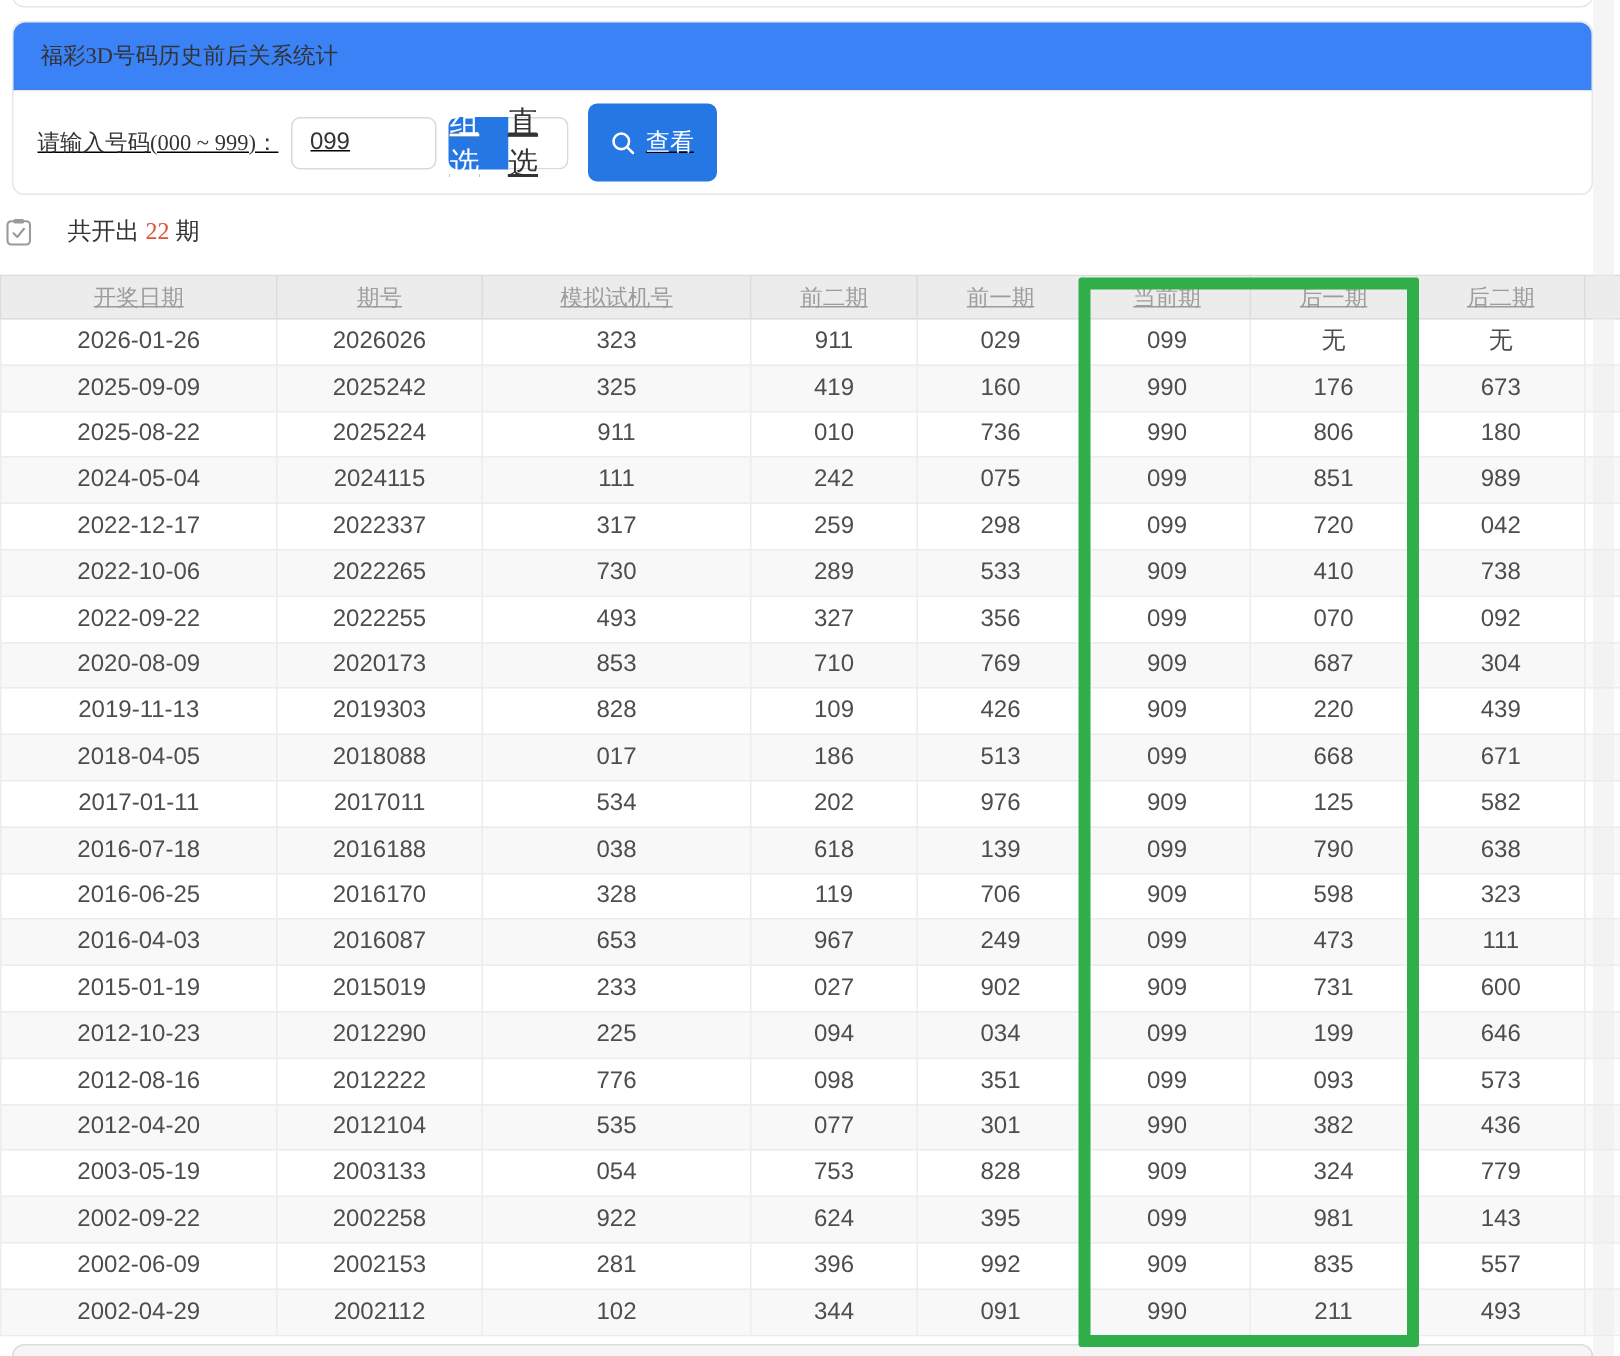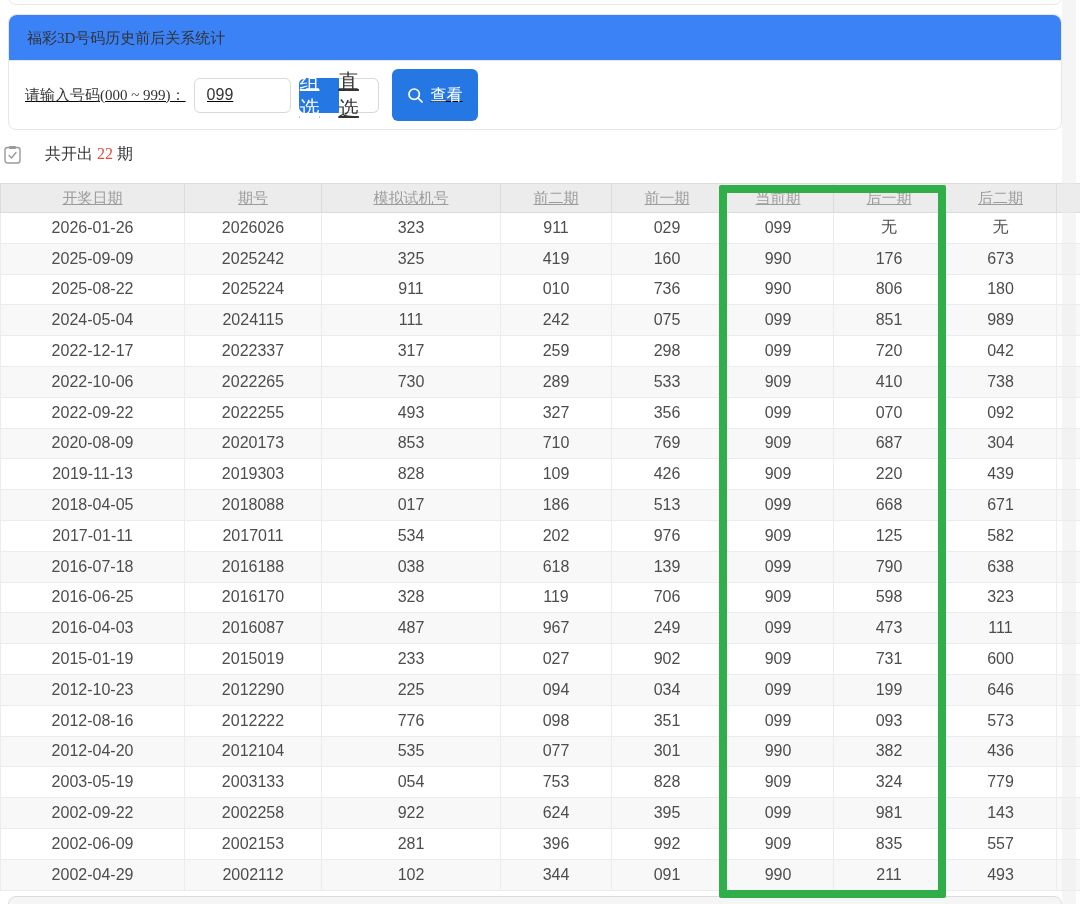--- a/index.html
+++ b/index.html
@@ -265,21 +265,21 @@
           <td>119</td>
           <td>706</td>
           <td>909</td>
           <td>598</td>
           <td>323</td>
           <td></td>
         </tr>
         <tr>
           <td>2016-04-03</td>
           <td>2016087</td>
-          <td>487</td>
+          <td>653</td>
           <td>967</td>
           <td>249</td>
           <td>099</td>
           <td>473</td>
           <td>111</td>
           <td></td>
         </tr>
         <tr>
           <td>2015-01-19</td>
           <td>2015019</td>

